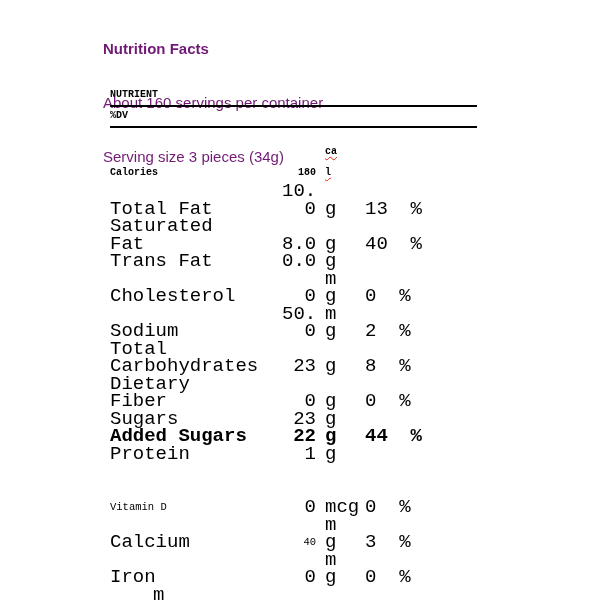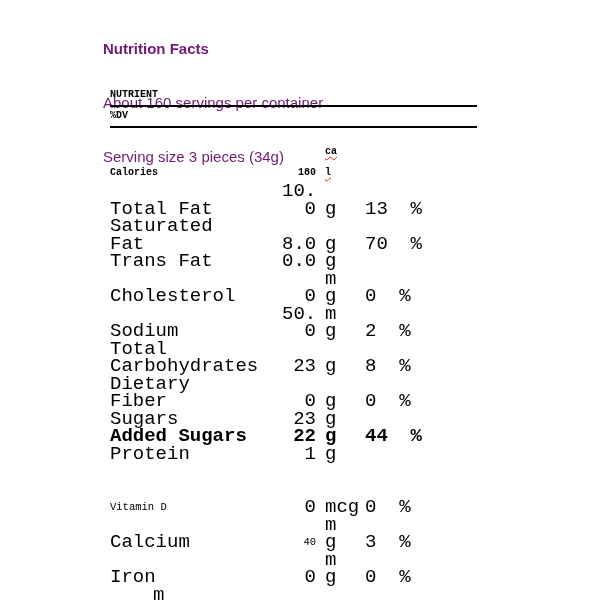--- a/index.html
+++ b/index.html
@@ -114,21 +114,21 @@
           <div class="cell c-amt">10.
 0</div>
           <div class="cell c-unit">g</div>
           <div class="cell c-dv">13  %</div>
         </div>
         <div class="row">
           <div class="cell c-label">Saturated
 Fat</div>
           <div class="cell c-amt">8.0</div>
           <div class="cell c-unit">g</div>
-          <div class="cell c-dv">70  %</div>
+          <div class="cell c-dv">40  %</div>
         </div>
         <div class="row">
           <div class="cell c-label">Trans Fat</div>
           <div class="cell c-amt">0.0</div>
           <div class="cell c-unit">g</div>
           <div class="cell c-dv"></div>
         </div>
         <div class="row">
           <div class="cell c-label">Cholesterol</div>
           <div class="cell c-amt">0</div>

